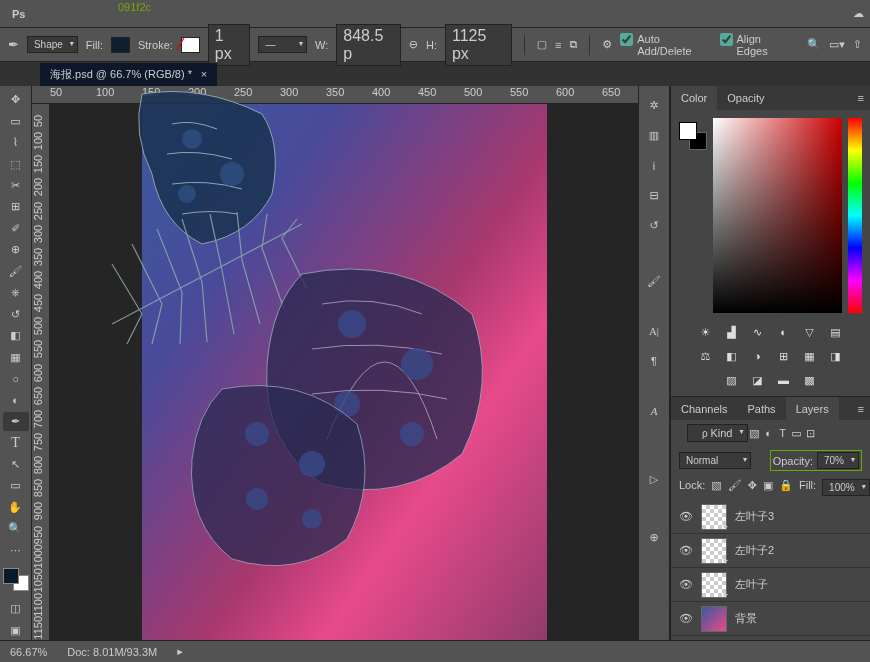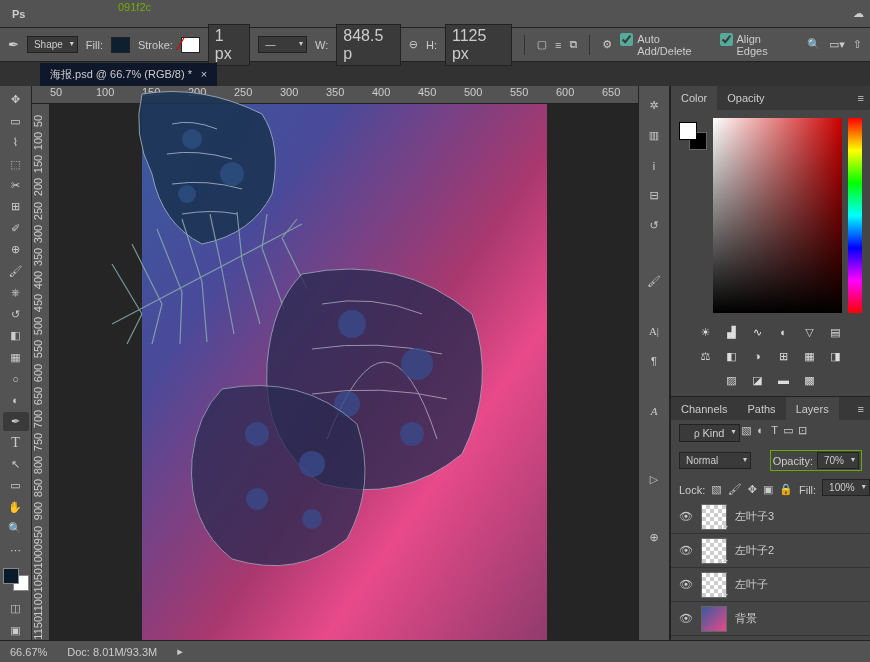--- a/index.html
+++ b/index.html
@@ -30,23 +30,23 @@
 .fg { position:absolute; width:18px; height:18px; background:#fff; border:1px solid #000; top:0; left:0;}
 .bg { position:absolute; width:18px; height:18px; background:#000; border:1px solid #666; bottom:0; right:0;}
 .picker { width:130px; height:195px; background:linear-gradient(to bottom,rgba(0,0,0,0) 0%,#000 100%),linear-gradient(to right,#fff 0%,#c00 100%); position:relative;}
 .hue { width:14px; height:195px; background:linear-gradient(to bottom,#f00,#ff0,#0f0,#0ff,#00f,#f0f,#f00);}
 .psection { border-top:1px solid #222; }
 .adj-icons { display:flex; flex-wrap:wrap; gap:8px; padding:4px 14px 8px; justify-content:center;}
 .adj-icons span { width:18px; height:16px; display:flex; align-items:center; justify-content:center; cursor:pointer; color:#ddd;}
 .layer-opts { display:flex; align-items:center; padding:4px 8px; gap:6px; font-size:10px;}
 .dropdown { background:#3a3a3a; border:1px solid #222; padding:2px 14px 2px 6px; position:relative; font-size:10px;}
 .dropdown::after { content:'▾'; position:absolute; right:3px; font-size:8px;}
-.filterrow { display:flex; align-items:flex-start; gap:0; padding:4px 8px; font-size:10px;}
+.filterrow { display:flex; align-items:center; gap:0; padding:4px 16px; font-size:10px;}
 .filterrow .ico { width:14px; text-align:center; cursor:pointer;}
-.lockrow { display:flex; align-items:flex-end; gap:6px; padding:4px 8px; font-size:10px;}
+.lockrow { display:flex; align-items:flex-start; gap:6px; padding:4px 8px; font-size:10px;}
 .layer { display:flex; align-items:center; height:34px; padding:0 8px; gap:8px; border-bottom:1px solid #333;}
 .layer .eye { width:14px; text-align:center; cursor:pointer;}
 .layer .thumb { width:26px; height:26px; border:1px solid #666; background:repeating-conic-gradient(#ccc 0 25%,#fff 0 50%) 50%/8px 8px; position:relative;}
 .layer .thumb.grad { background:linear-gradient(135deg,#3a5a9e,#e84a8a);}
 .layer .thumb .mark{position:absolute;right:-2px;bottom:-2px;font-size:9px;color:#ccc;}
 .statusbar { height:22px; background:#535353; display:flex; align-items:center; padding:0 10px; gap:20px; font-size:10px; border-top:1px solid #222;}
 .ctl { padding:2px 6px; background:#3a3a3a; border:1px solid #222; font-size:16px;}
 .sep { width:1px; height:20px; background:#333; margin:0 4px;}
 .chk { display:flex; align-items:flex-start; gap:4px; font-size:10px;}
 .chk input{accent-color:#5a9}

